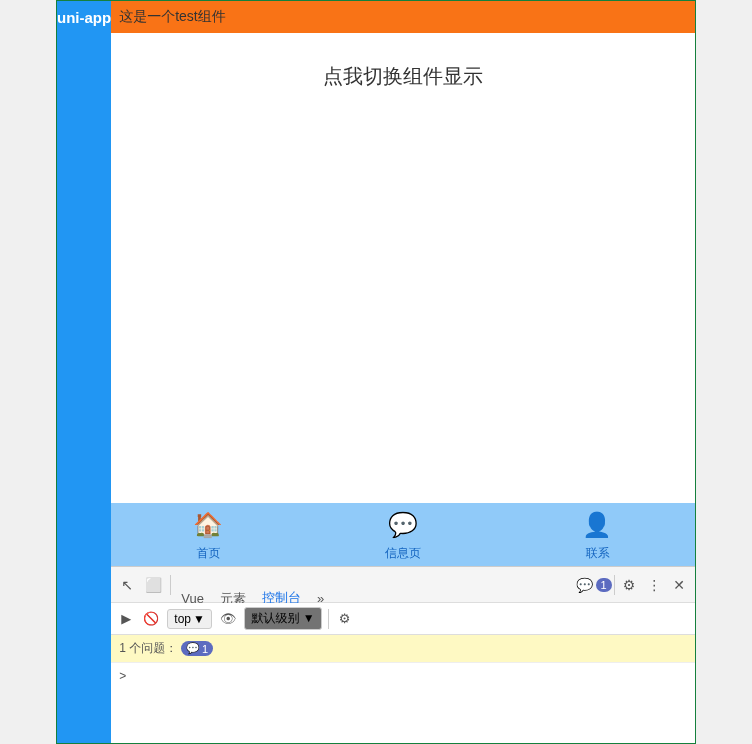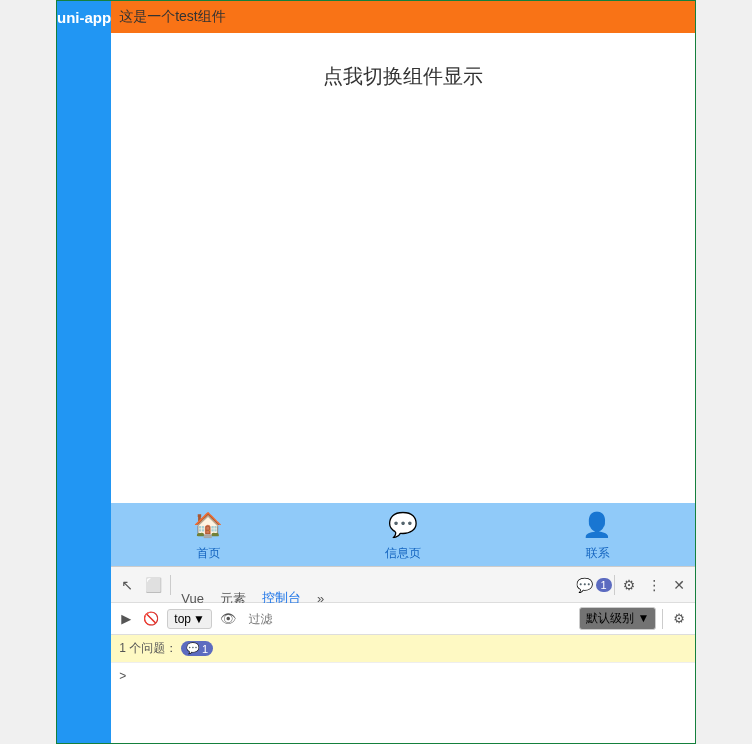--- a/index.html
+++ b/index.html
@@ -294,21 +294,20 @@
         <button class="filter-icon-btn">
           <span>🚫</span>
         </button>
         <div class="filter-dropdown">
           <span>top</span>
           <span>▼</span>
         </div>
         <button class="filter-icon-btn">
           <span>👁</span>
         </button>
-        <input class="filter-input" type="text" placeholder="过滤" style="">
         <div class="filter-level-dropdown">
           <span>默认级别</span>
           <span> ▼</span>
         </div>
         <div class="vdiv"></div>
         <button class="filter-icon-btn">
           <span>⚙</span>
         </button>
       </div>
 

